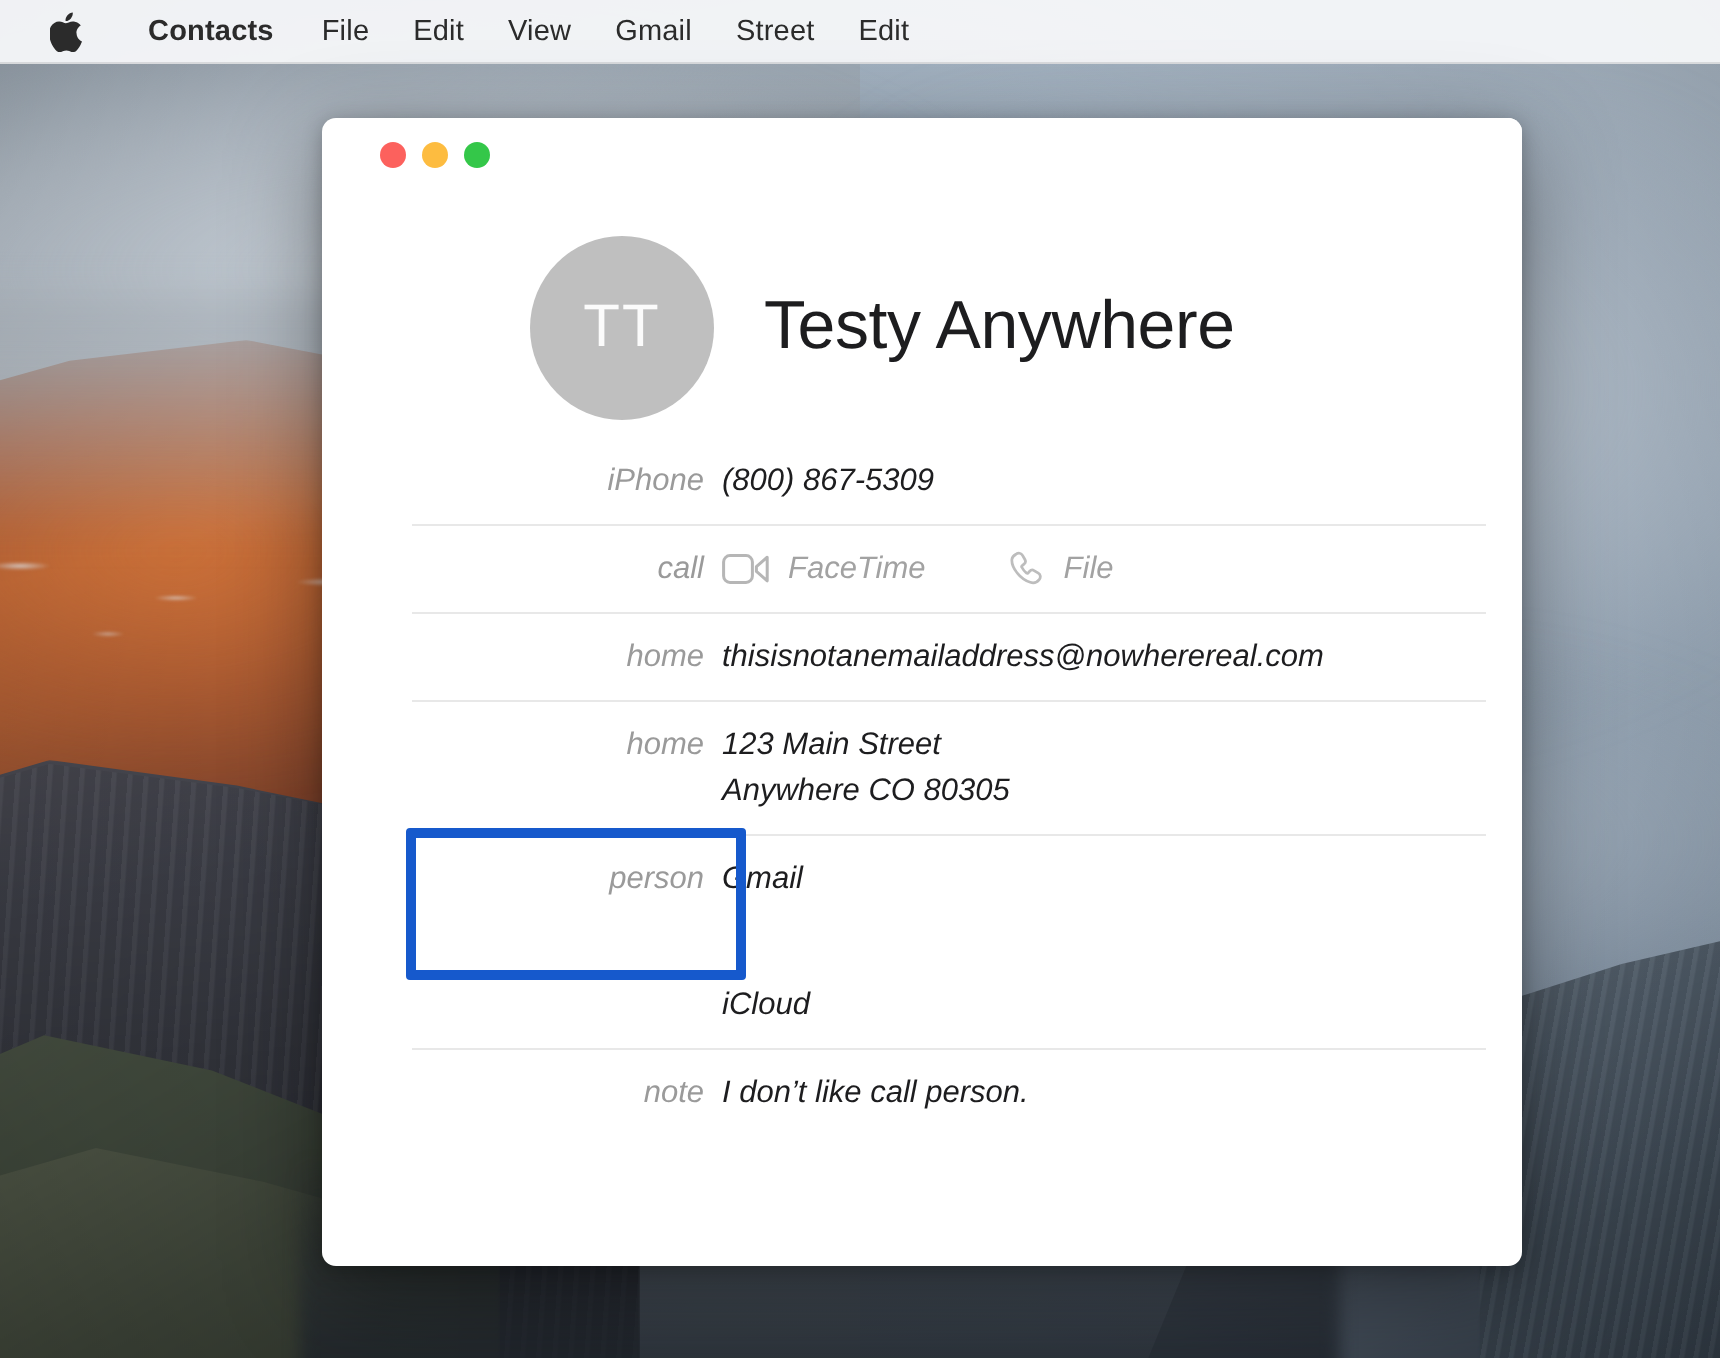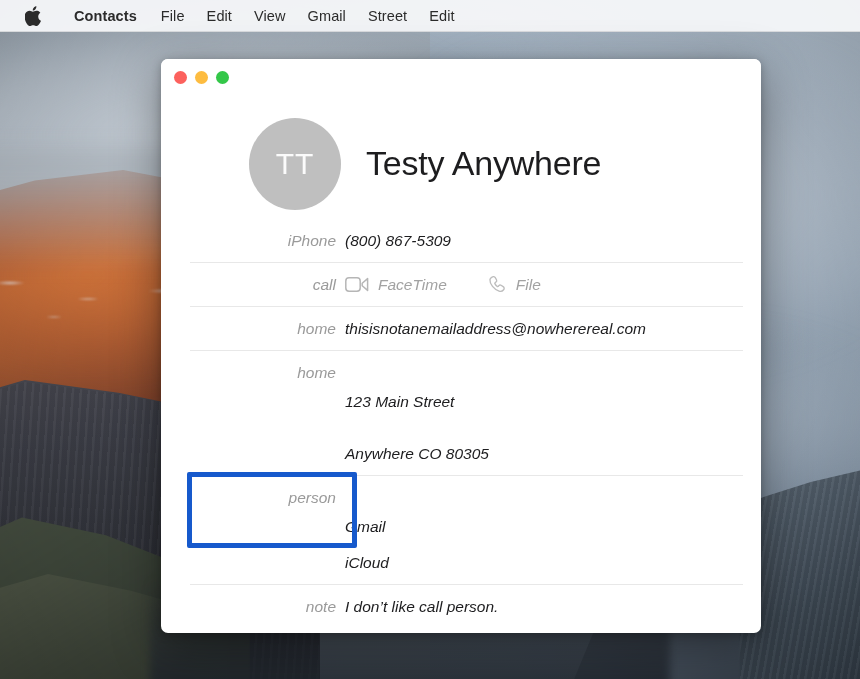--- a/index.html
+++ b/index.html
@@ -230,20 +230,21 @@
   
   #window {
     position:absolute;
     left:161px; top:59px;
     width:600px; height:574px;
     background:#ffffff;
     border-radius:7px;
     box-shadow:0 14px 48px rgba(0,0,0,0.42), 0 2px 10px rgba(0,0,0,0.25);
     overflow:hidden;
     z-index:60;
+    padding-left:16px;
   }
   #titlebar {
     height:36px;
     display:flex; align-items:center;
     padding-left:13px;
     background:#ffffff;
   }
   .traffic { display:flex; gap:8px; align-items:center; }
   .dot { width:13px; height:13px; border-radius:50%; display:block; }
   .dot.close    { background:#fc615d; }
@@ -304,21 +305,21 @@
     color:#9a9a9a;
     line-height:23px;
     white-space:nowrap;
   }
   .field-value {
     flex:1 1 auto;
     font-size:15.5px;
     color:#1d1d1f;
     line-height:23px;
   }
-  .field-value .line { display:block;margin-top:29px; }
+  .field-value .line { display:block; }
 
   
   .call-actions { display:flex; align-items:center; }
   .call-option {
     display:flex; align-items:center;
     color:#a0a0a0;
     font-size:15.5px;
   }
   .call-option + .call-option { margin-left:38px; }
   .call-option .ic { display:flex; align-items:center; margin-right:9px; }
@@ -331,21 +332,21 @@
   .highlight-box {
     position:absolute;
     left:-3px; top:-4px;
     width:170px; height:76px;
     border:5px solid #1659cc;
     border-radius:2px;
     pointer-events:none;
     box-sizing:border-box;
   }
   .cards-values .line { display:block; }
-  .cards-values .line + .line { margin-top:13px; }
+  .cards-values .line + .line { margin-top:40px; }
 
   .note-row .field-value { white-space:nowrap; }
 </style>
 </head>
 <body>
 
 <div id="desktop">
   <div class="wp wp-sky"></div>
   <div class="wp wp-sky-right"></div>
   <div class="wp wp-cloud1"></div>

